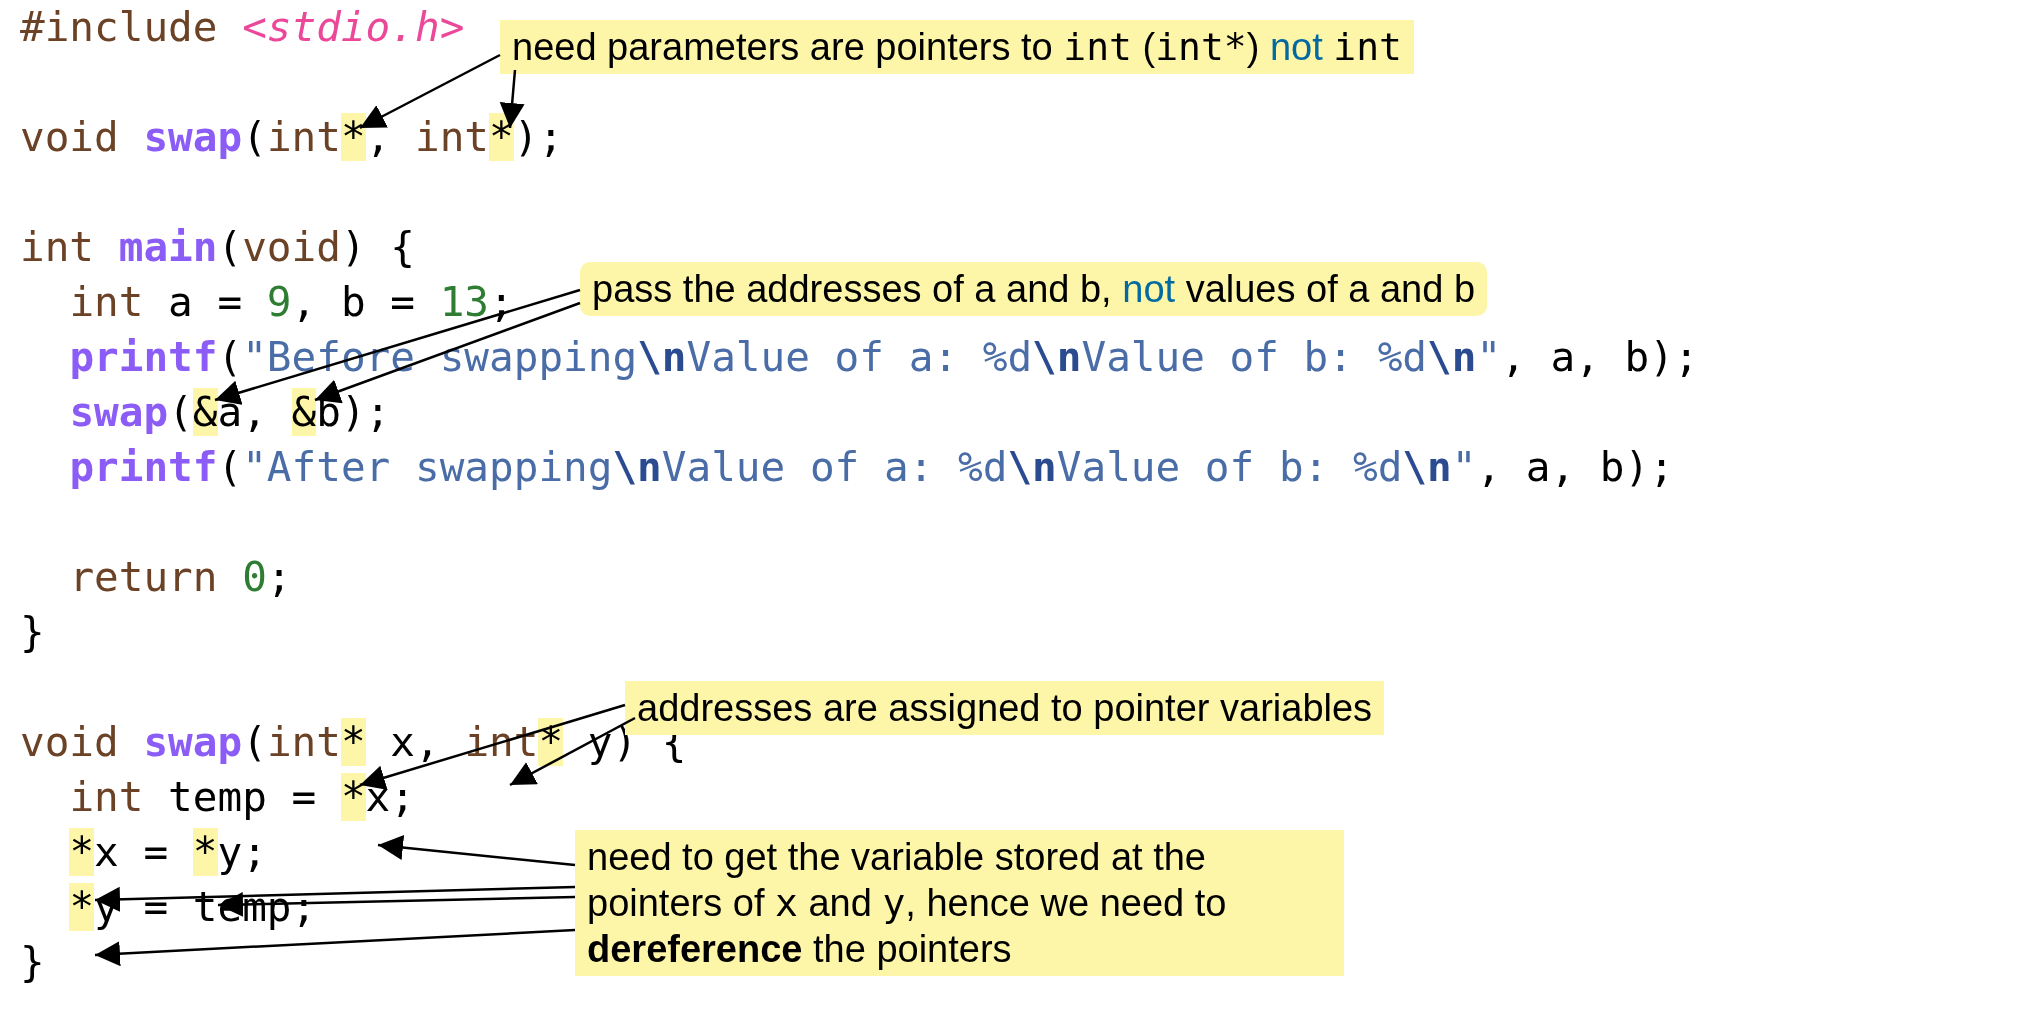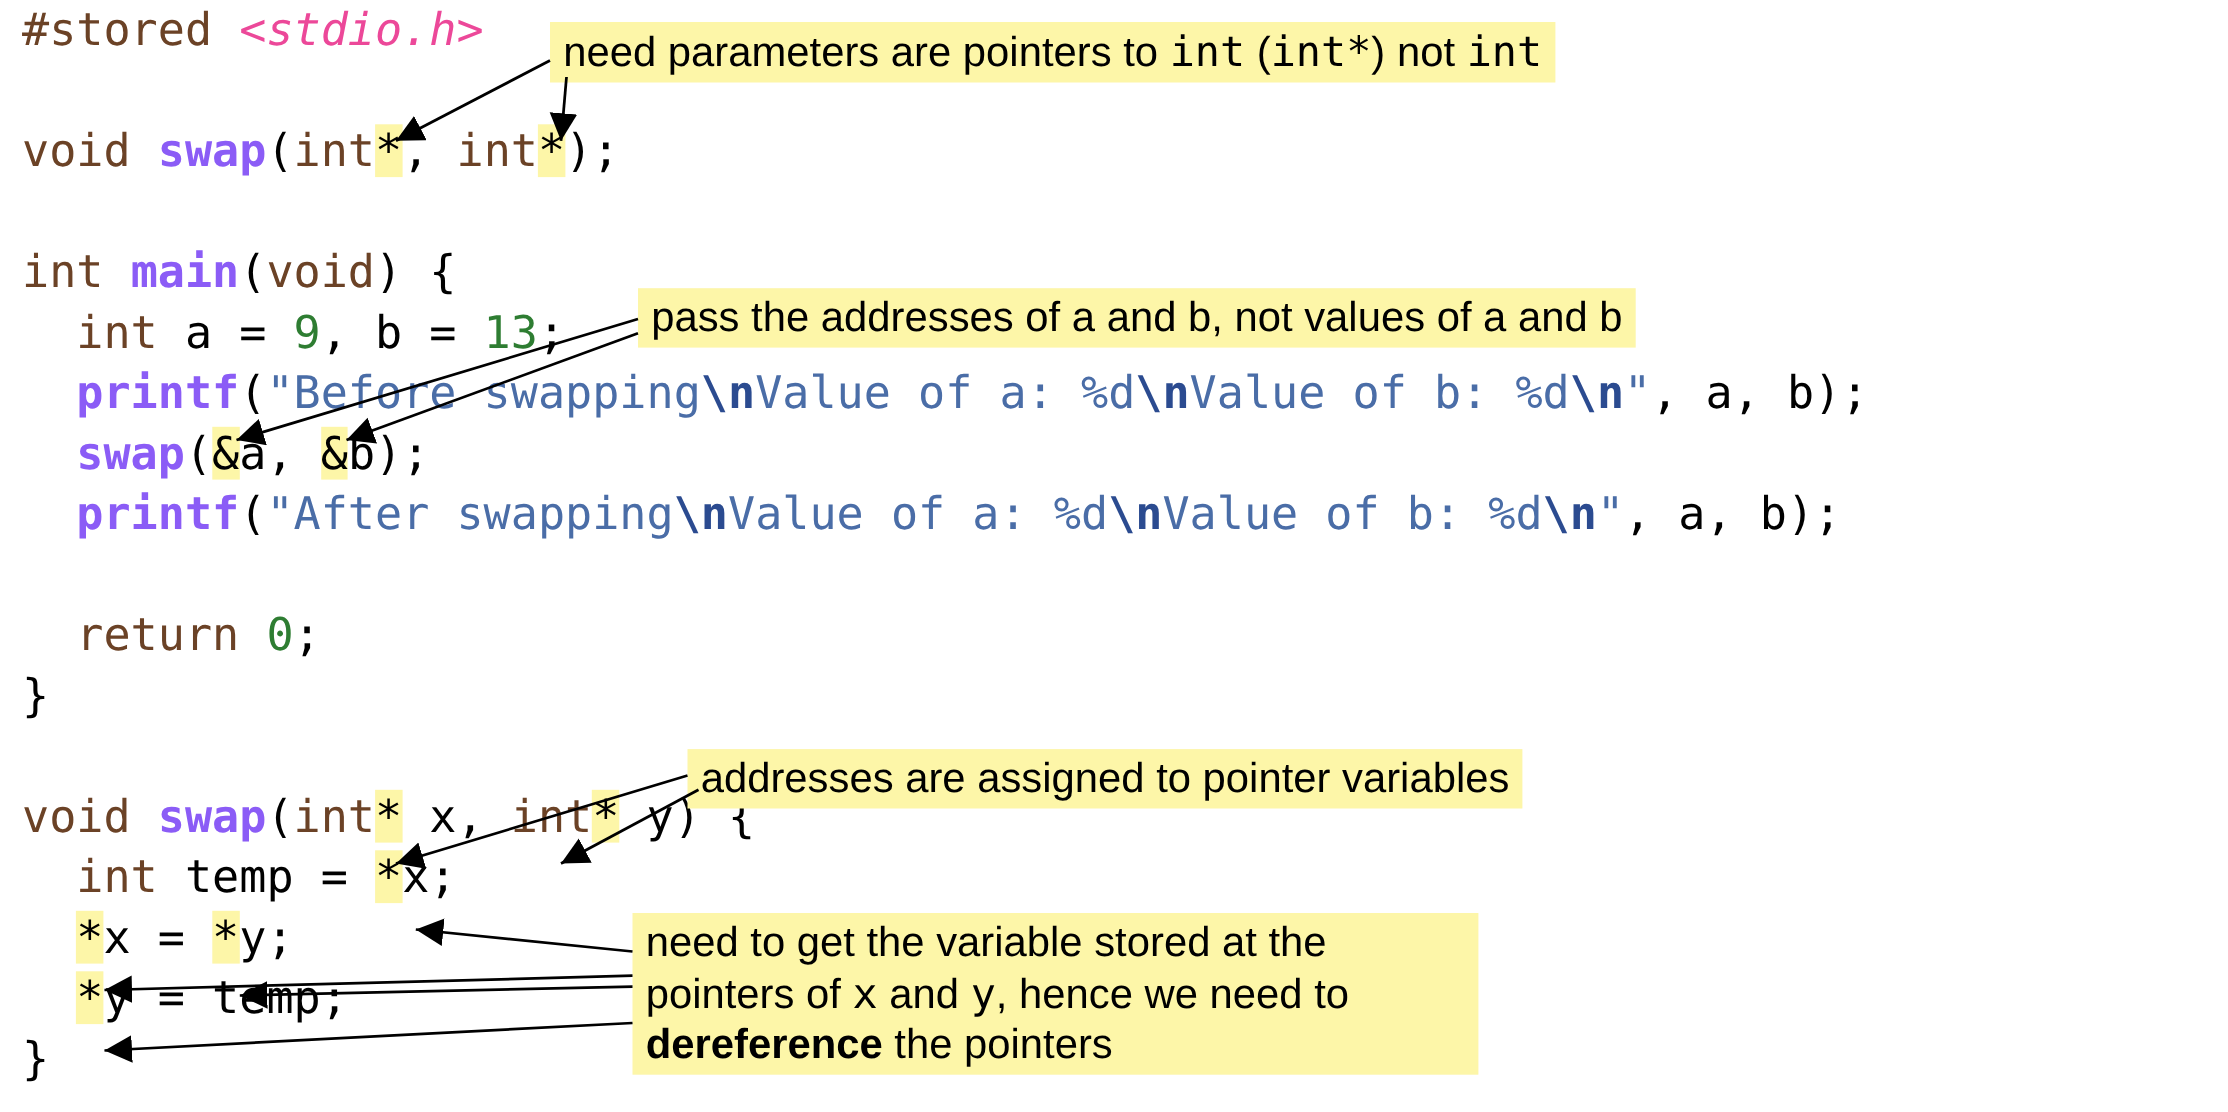--- a/index.html
+++ b/index.html
@@ -36,21 +36,21 @@
     font-family: "Helvetica Neue", Arial, sans-serif;
     font-size: 38px;
     line-height: 46px;
     background: #fdf6a8;
     padding: 4px 12px;
     white-space: normal;
     color: #000;
     font-weight: 400;
   }
   .callout .mono { font-family: "Menlo","Consolas",monospace; }
-  .callout .red  { color: #000000; }
+  .callout .red  { color: #0369a1; }
   .arrow {
     position: absolute;
     overflow: visible;
     pointer-events: none;
   }
   .arrow line, .arrow path {
     stroke: #000;
     stroke-width: 2.5;
     fill: none;
   }
@@ -58,21 +58,21 @@
     fill: #000;
     stroke: none;
   }
 </style>
 </head>
 <body>
 
 <div class="stage">
 
   
-  <div class="code"><span class="pp">#stored</span> <span class="inc">&lt;stdio.h&gt;</span>
+  <div class="code"><span class="pp">#include</span> <span class="inc">&lt;stdio.h&gt;</span>
 
 <span class="kw">void</span> <span class="fn">swap</span>(<span class="kw">int</span><span class="hl">*</span><span>, </span><span class="kw">int</span><span class="hl">*</span><span>);</span>
 
 <span class="kw">int</span> <span class="fn">main</span>(<span class="kw">void</span><span>) {</span>
   <span class="kw">int</span><span> a = </span><span class="num">9</span><span>, b = </span><span class="num">13</span><span>;</span>
   <span class="fn">printf</span><span>(</span><span class="str">"Before swapping</span><span class="esc">\n</span><span class="str">Value of a: %d</span><span class="esc">\n</span><span class="str">Value of b: %d</span><span class="esc">\n</span><span class="str">"</span><span>, a, b);</span>
   <span class="fn">swap</span>(<span class="hl">&amp;</span><span>a, </span><span class="hl">&amp;</span><span>b);</span>
   <span class="fn">printf</span><span>(</span><span class="str">"After swapping</span><span class="esc">\n</span><span class="str">Value of a: %d</span><span class="esc">\n</span><span class="str">Value of b: %d</span><span class="esc">\n</span><span class="str">"</span><span>, a, b);</span>
 
   <span class="kw">return</span> <span class="num">0</span><span>;</span>
@@ -83,21 +83,21 @@
   <span class="hl">*</span><span>x = </span><span class="hl">*</span><span>y;</span>
   <span class="hl">*</span><span>y = temp;</span>
 <span>}</span></div>
 
   
   <div class="callout" style="left:500px; top:20px;">
     <span>need parameters are pointers to </span><span class="mono">int</span><span> (</span><span class="mono">int*</span><span>) </span><span class="red">not</span><span> </span><span class="mono">int</span>
   </div>
 
   
-  <div class="callout" style="left:580px; top:262px;">
+  <div class="callout" style="left:580px; top:262px;border-radius:10px;">
     <span>pass the addresses of a and b, </span><span class="red">not</span><span> values of a and b</span>
   </div>
 
   
   <div class="callout" style="left:625px; top:681px;">
     <span>addresses are assigned to pointer variables</span>
   </div>
 
   
   <div class="callout" style="left:575px; top:830px; text-align:left; width:745px;">

